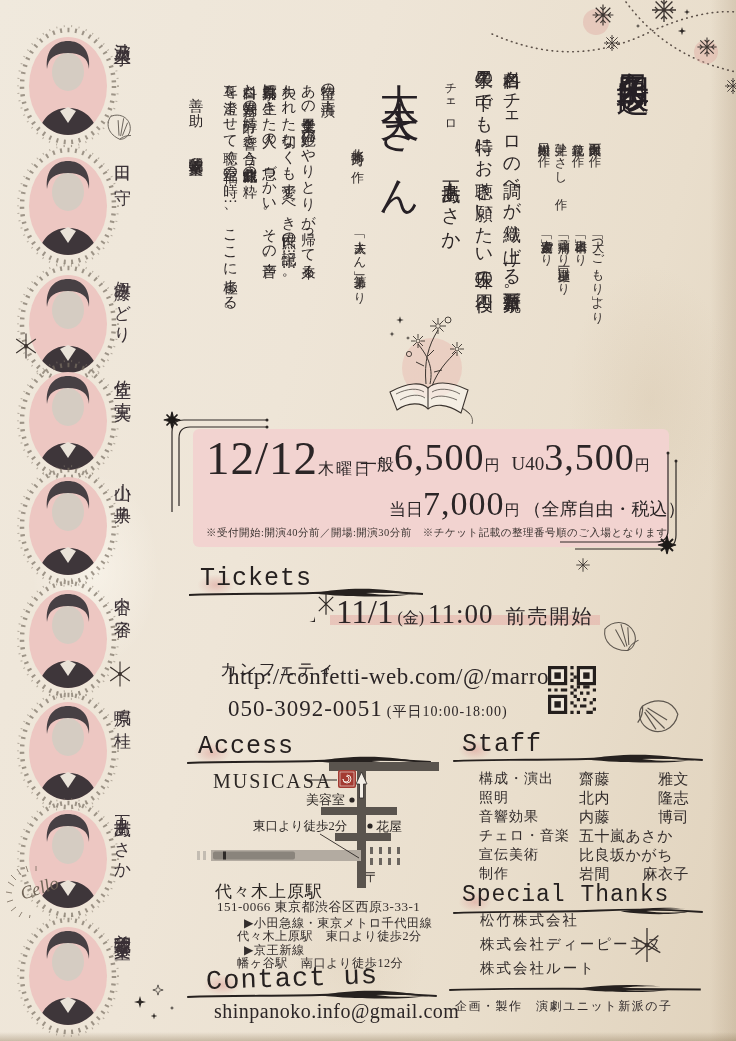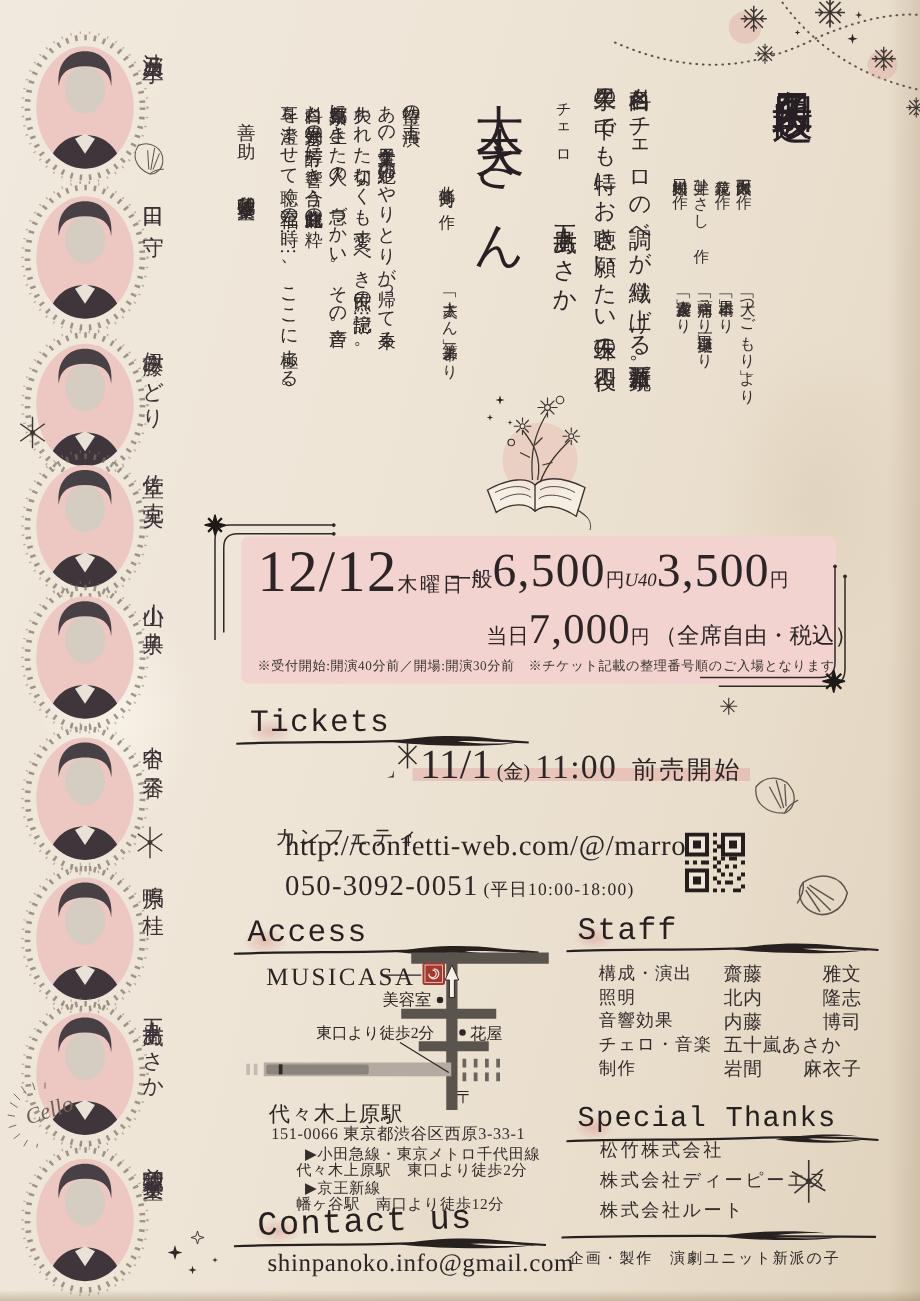--- a/index.html
+++ b/index.html
@@ -19,21 +19,21 @@
   .rule{position:absolute;height:16px;}
   .spark{position:absolute;fill:#332d2a;stroke:#332d2a;}
   
   #panel{position:absolute;left:193px;top:429px;width:476px;height:118px;background:#f2d3d0;border-radius:6px;}
   #panel .date{position:absolute;left:13px;top:2px;font-size:47px;letter-spacing:1px;}
   #panel .wk{font-size:16px;letter-spacing:2px;}
   #panel .times{position:absolute;left:15px;top:66px;font-size:22px;letter-spacing:2px;}
   #panel .p1{position:absolute;left:167px;top:6px;white-space:nowrap;}
   #panel .p2{position:absolute;left:196px;top:56px;white-space:nowrap;}
   #panel .lbl{font-size:17px;}  #panel .big{font-size:38px;letter-spacing:1px;}
-  #panel .yen{font-size:15px;}  #panel .u40{font-size:15px;font-style:italic;}
+  #panel .yen{font-size:15px;}  #panel .u40{font-size:19px;margin-left:12px;}
   #panel .mid{font-size:34px;letter-spacing:1px;}
   #panel .seat{font-size:18px;margin-left:4px;}
   #panel .note{position:absolute;left:13px;top:97px;font-size:10.5px;letter-spacing:.5px;color:#3a3330;white-space:nowrap;}
   
   .hl{background:linear-gradient(transparent 34%,rgba(229,173,166,.55) 34%,rgba(229,173,166,.55) 94%,transparent 94%);padding:0 6px;}
   .ps-date{font-size:33px;}  .ps-day{font-size:16px;}  .ps-time{font-size:27px;letter-spacing:1px;}
   .ps-label{font-size:20px;letter-spacing:2px;margin-left:8px;}
   
   .srow{display:flex;height:19px;font-size:14px;color:#332d2c;}
   .srole{width:100px;letter-spacing:1px;}
@@ -459,20 +459,27 @@
         </span>
     </div>
     <div class="srow">
       <span class="srole">チェロ・音楽</span>
       <span class="sname">
           <span>五十嵐あさか</span>
           <span></span>
         </span>
     </div>
     <div class="srow">
+      <span class="srole">宣伝美術</span>
+      <span class="sname">
+          <span>比良坂かがち</span>
+          <span></span>
+        </span>
+    </div>
+    <div class="srow">
       <span class="srole">制作</span>
       <span class="sname">
           <span>岩間</span>
           <span>麻衣子</span>
         </span>
     </div>
   </div>
 
   <div class="blush" style="left:452px;top:888px;width:46px;height:28px;"></div>
   <div class="hd" style="left:462px;top:882px;font-size:23px;">Special Thanks</div>

